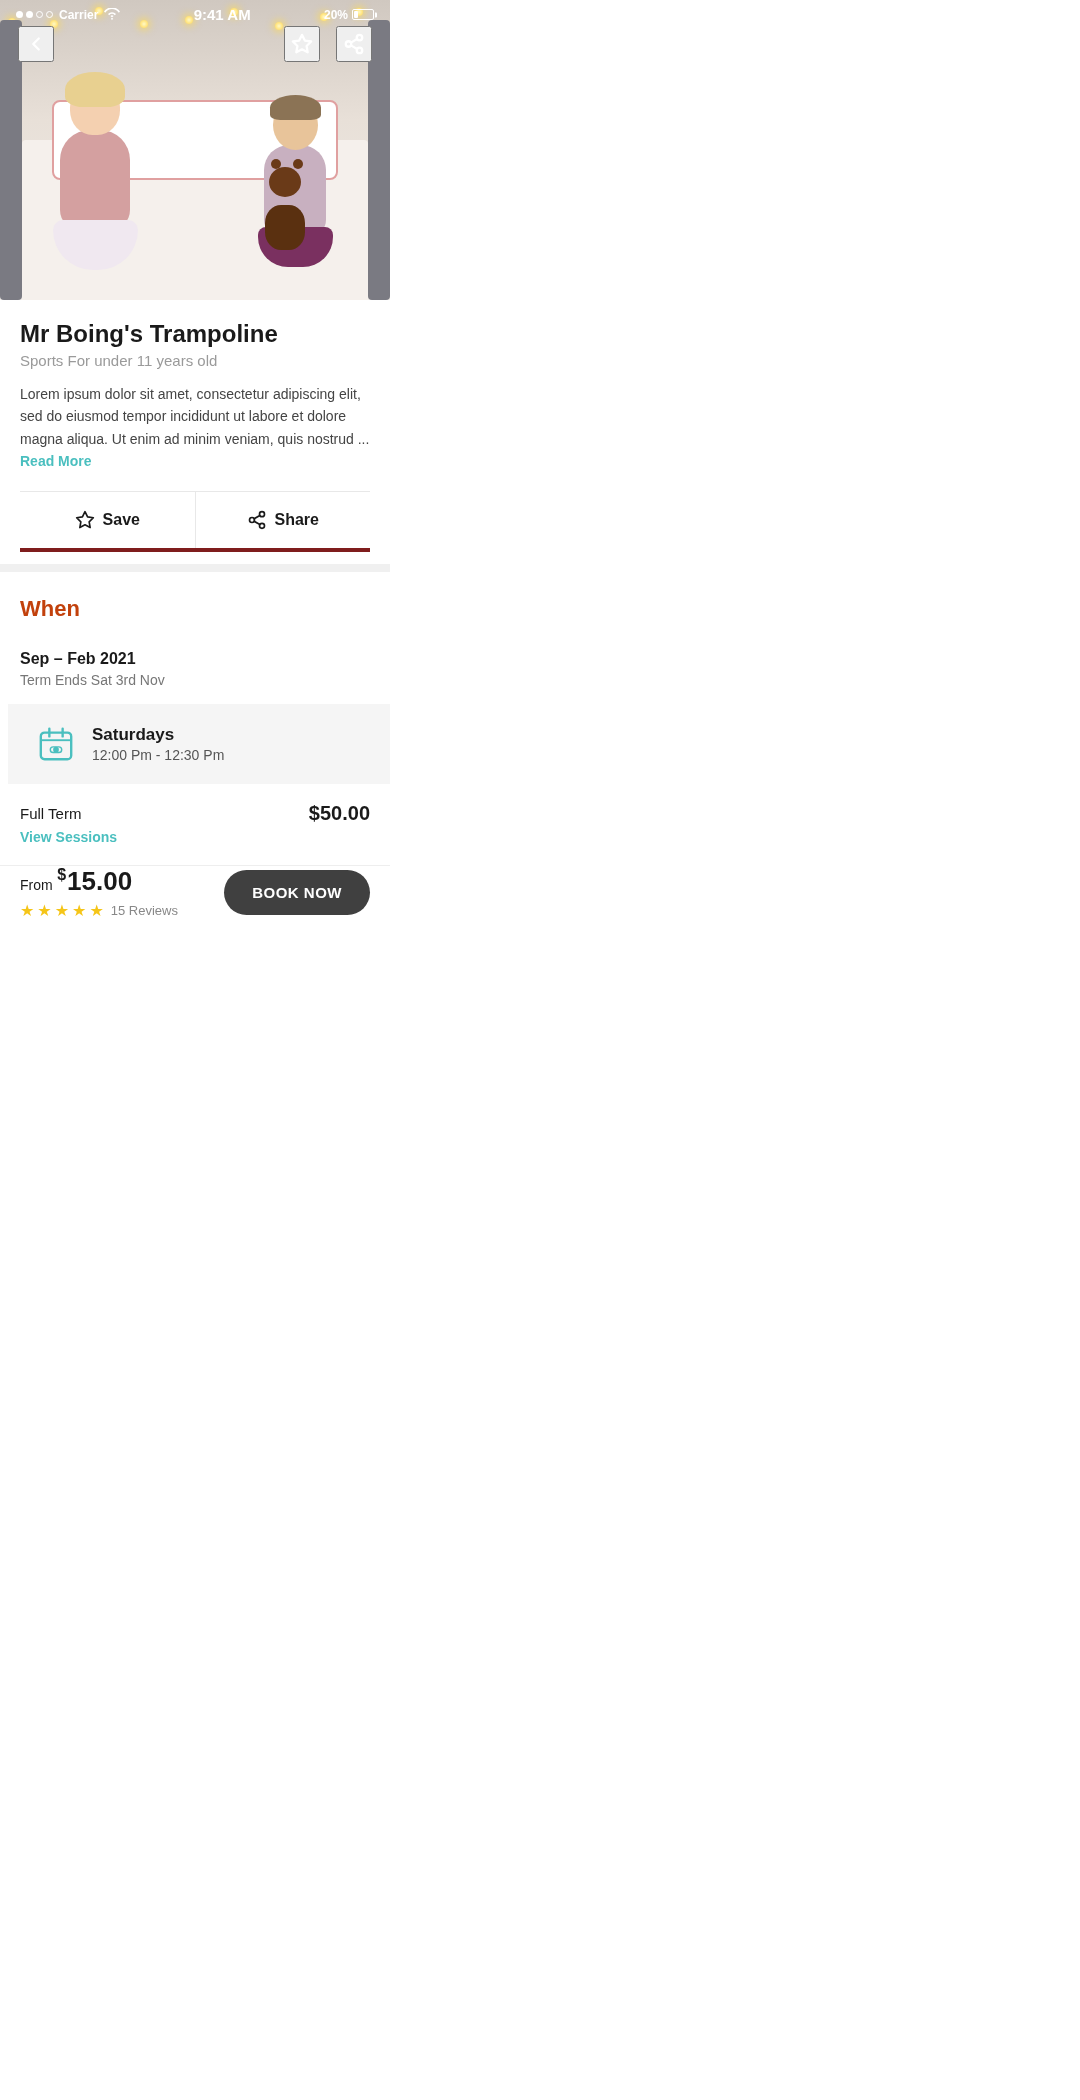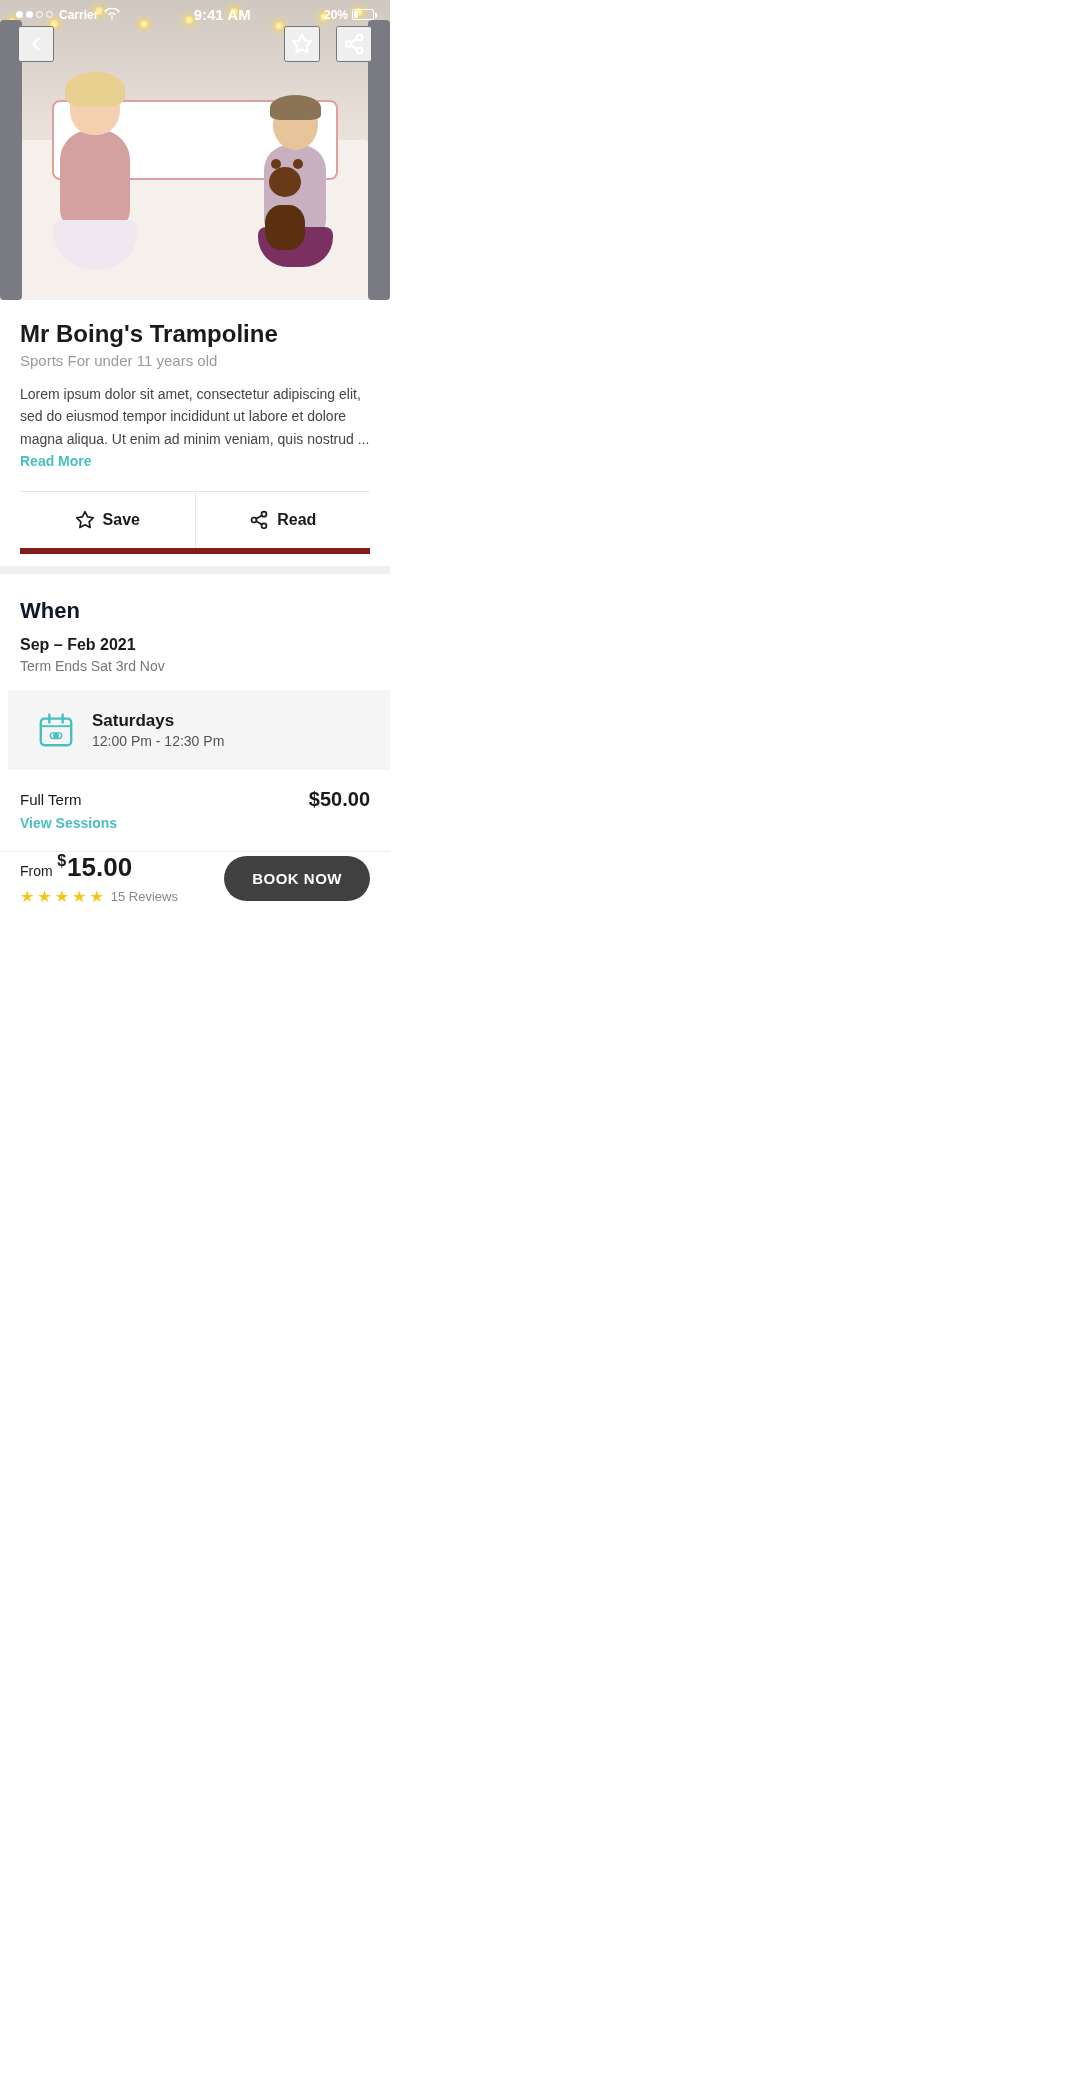--- a/index.html
+++ b/index.html
@@ -176,34 +176,34 @@
     .main-info { padding: 20px 20px 12px; }
     .event-title {
       font-size: 24px; font-weight: 800; color: #1a1a1a; margin-bottom: 4px;
     }
     .event-subtitle { font-size: 15px; color: #9a9a9a; margin-bottom: 14px; }
     .event-description { font-size: 14px; color: #444; line-height: 1.6; }
     .read-more { color: #4abfbf; font-weight: 600; cursor: pointer; }
 
     
     .action-bar {
-      display: flex; border-top: 1px solid #e8e8e8; border-bottom: 6px solid #7f1d1d;
+      display: flex; border-top: 1px solid #e8e8e8; border-bottom: 4px solid #7f1d1d;
       margin-top: 18px;
     }
     .action-btn {
       flex: 1; display: flex; align-items: center; justify-content: center;
       gap: 8px; padding: 18px 0; cursor: pointer;
       font-size: 16px; font-weight: 600; color: #1a1a1a; background: none; border: none;
     }
     .action-btn:first-child { border-right: 1px solid #e8e8e8; }
     .action-btn svg { width: 20px; height: 20px; }
 
     
     .when-section { padding: 24px 20px 16px; background: #fff; }
-    .section-title { font-size: 22px; font-weight: 800; color: #0f172a; margin-bottom: 12px; }
+    .section-title { font-size: 22px; font-weight: 800; color: #c2410c; margin-bottom: 28px; }
     .date-range { font-size: 16px; font-weight: 700; color: #1a1a1a; margin-bottom: 4px; }
     .term-end { font-size: 14px; color: #777; }
 
     
     .schedule-card {
       background: #f5f5f5; margin: 0 0 0 8px; padding: 18px 26px;
       display: flex; align-items: center; gap: 14px;
     }
     .schedule-icon {
       width: 44px; height: 44px; flex-shrink: 0;
@@ -367,21 +367,21 @@
         <span>Save</span>
       </button>
       <button class="action-btn">
         <svg viewBox="0 0 24 24" fill="none" stroke="currentColor" stroke-width="2" stroke-linecap="round" stroke-linejoin="round">
           <circle cx="18" cy="5" r="3"></circle>
             <circle cx="6" cy="12" r="3"></circle>
             <circle cx="18" cy="19" r="3"></circle>
           <line x1="8.59" y1="13.51" x2="15.42" y2="17.49"></line>
             <line x1="15.41" y1="6.51" x2="8.59" y2="10.49"></line>
         </svg>
-        <span>Read</span>
+        <span>Share</span>
       </button>
     </div>
   </div>
 
   <div class="divider"></div>
 
   <div class="when-section">
     <h2 class="section-title">When</h2>
     <div class="date-range">Sep – Feb 2021</div>
     <div class="term-end">Term Ends Sat 3rd Nov</div>

